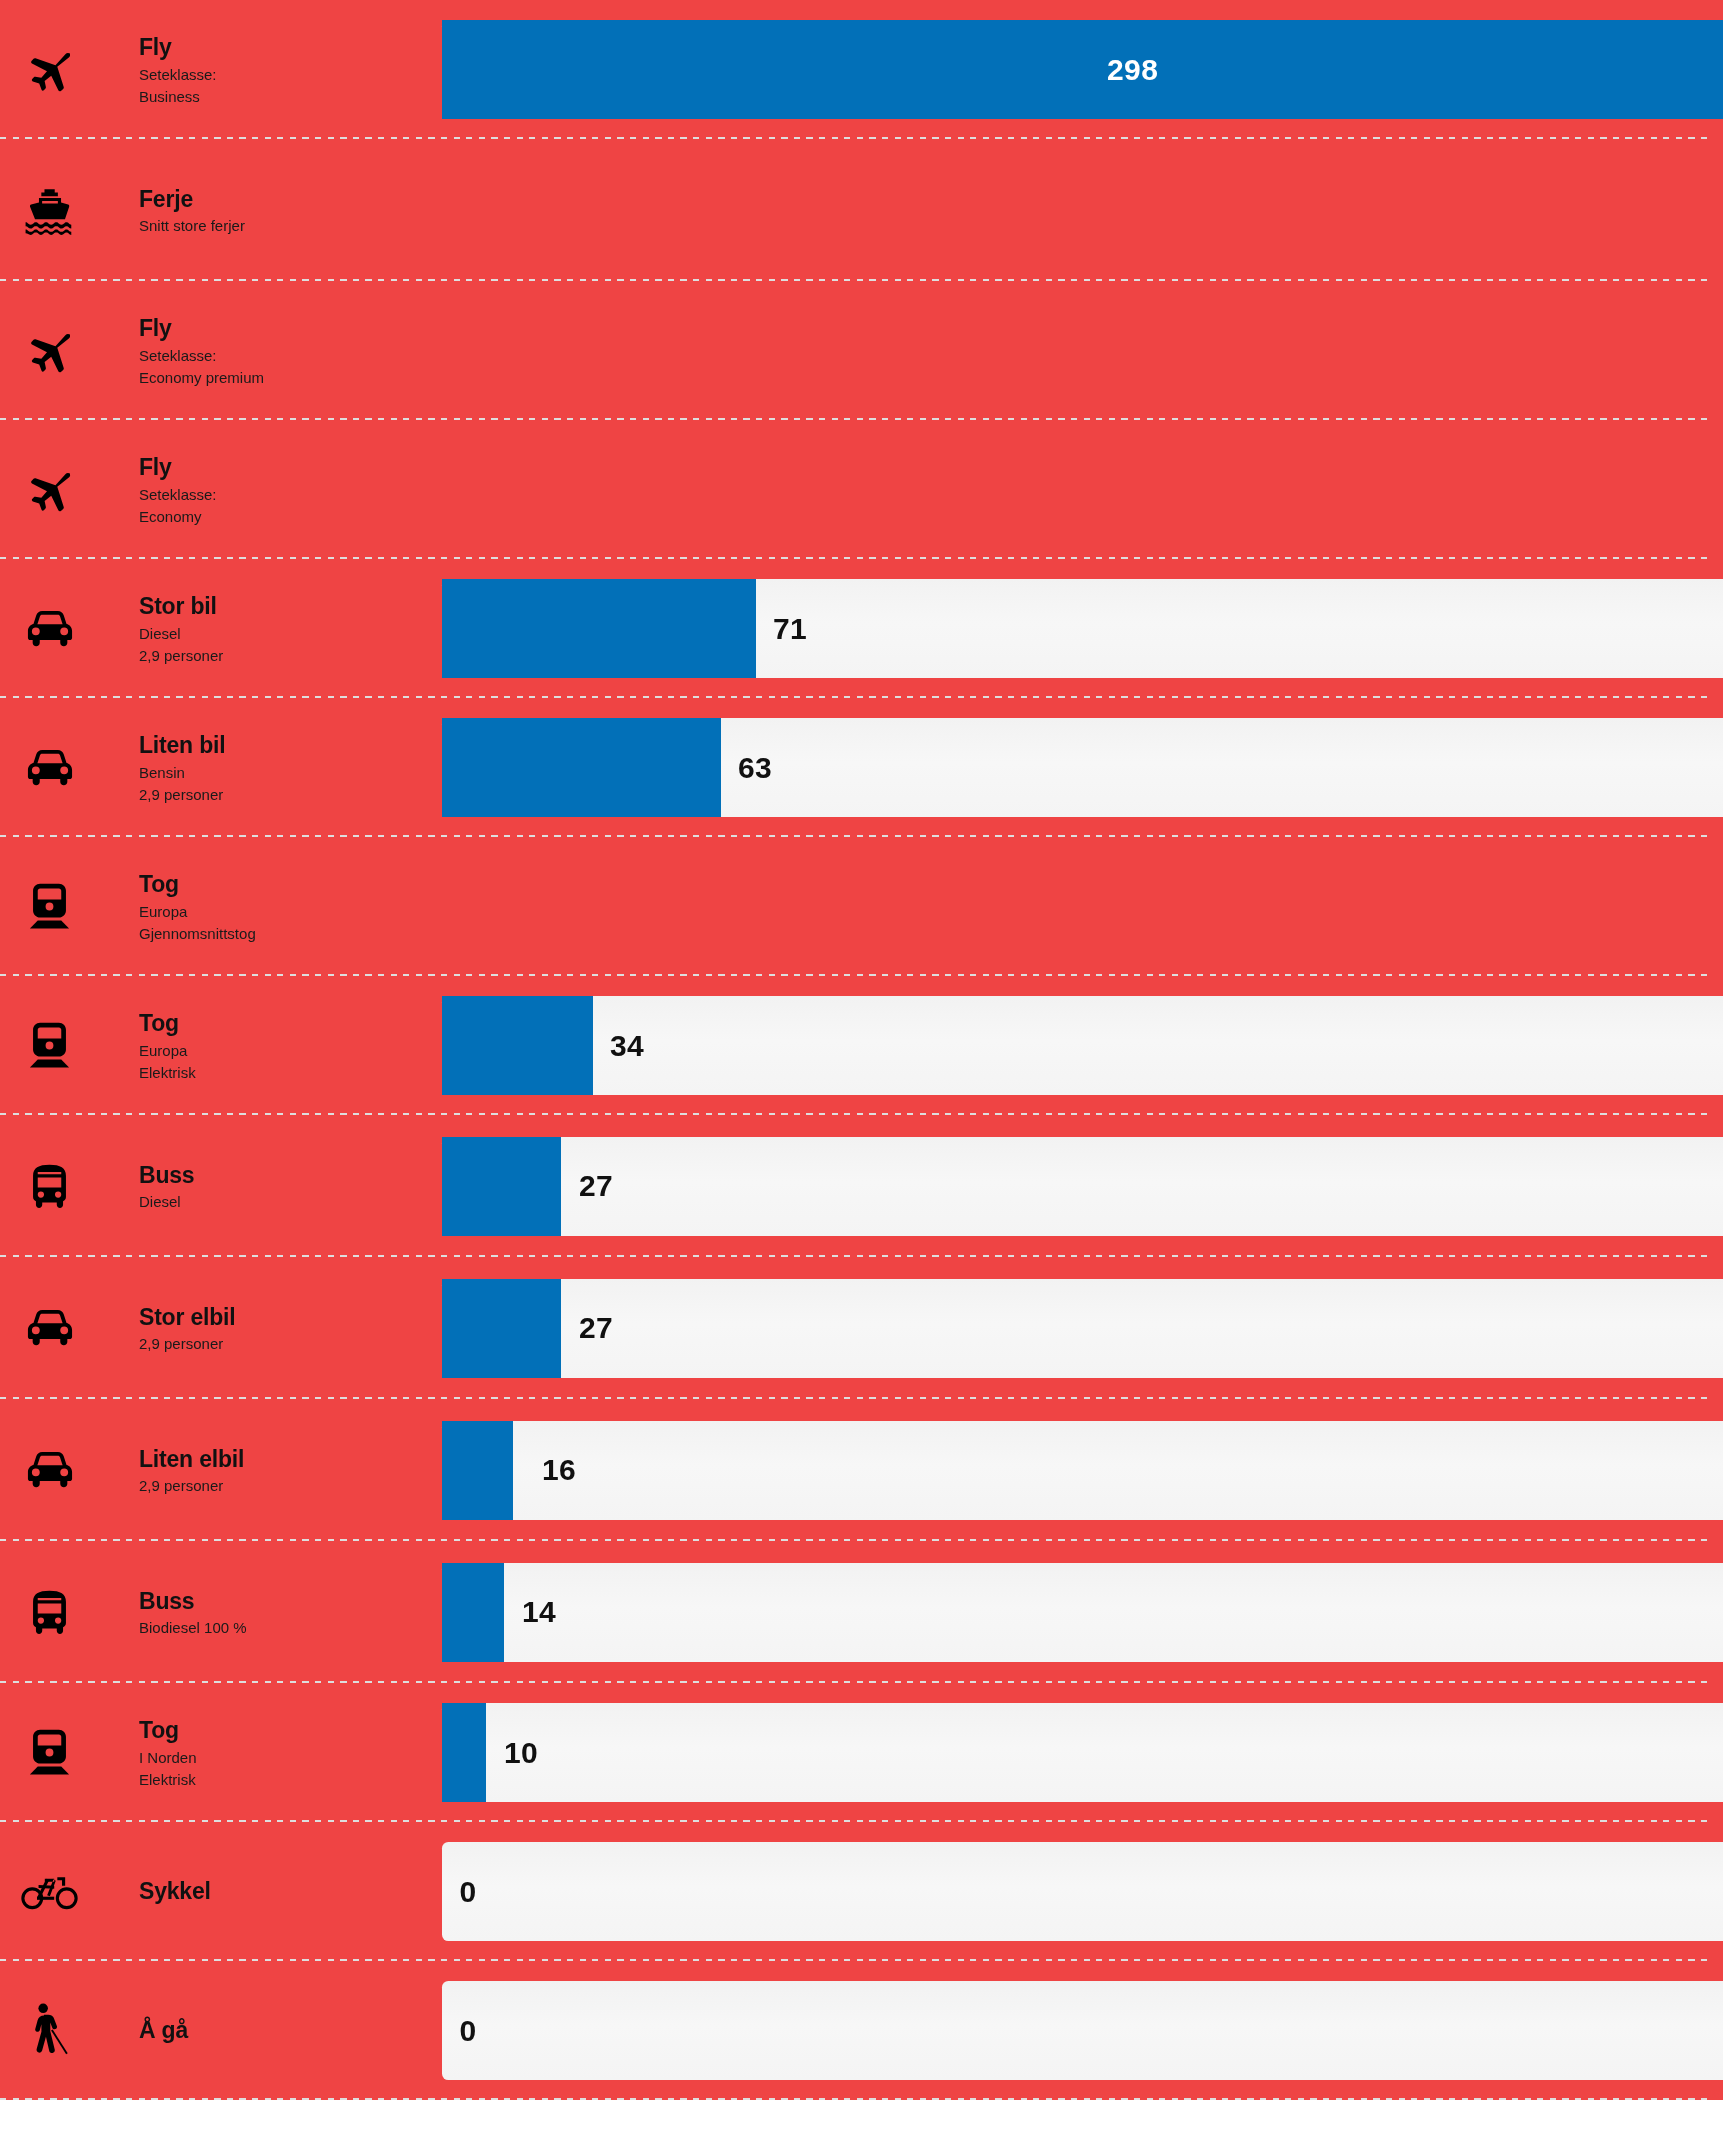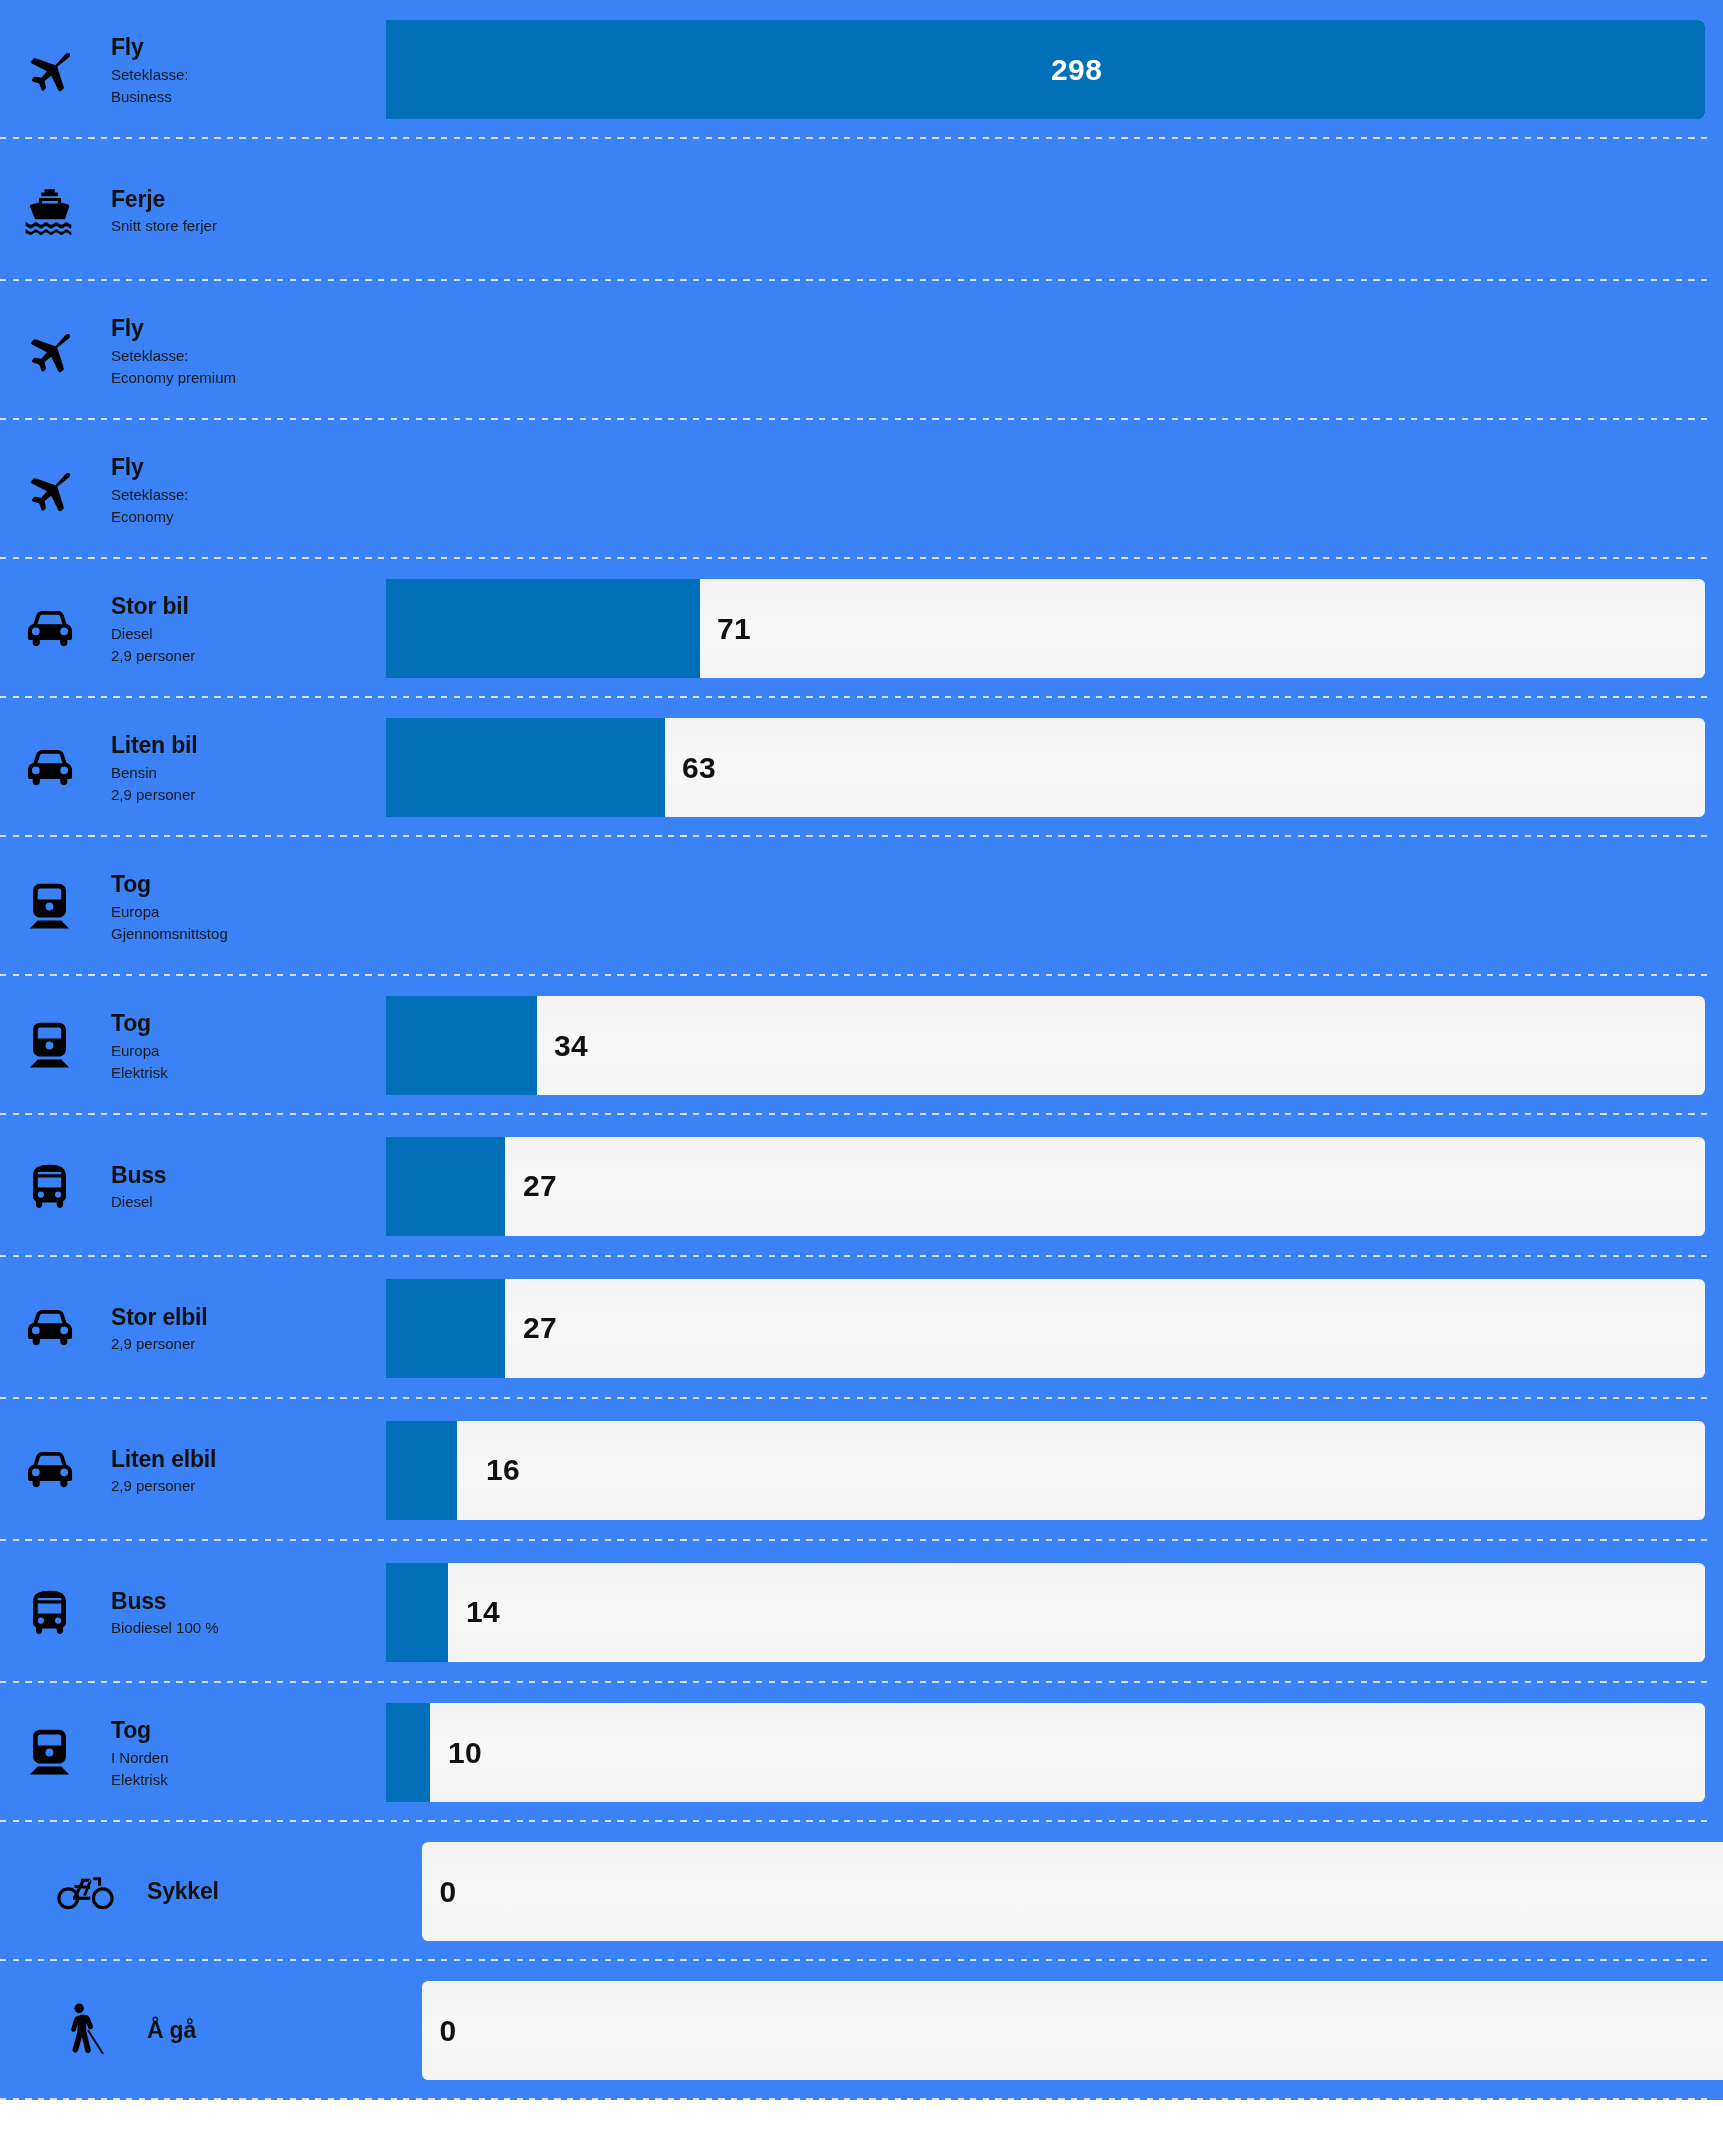--- a/index.html
+++ b/index.html
@@ -11,21 +11,22 @@
   }
   #chart {
     width: 1724px;
     padding-top: 0;
   }
   .row {
     display: flex;
     align-items: center;
     width: 1724px;
     position: relative;
-    background: #3b82f6;
+    background: #ef4444;
+    gap: 28px;
   }
   .row.sep::after {
     content: "";
     position: absolute;
     left: 0;
     bottom: 0;
     width: 1714px;
     height: 2.4px;
     background-image: repeating-linear-gradient(
         to right,
@@ -99,21 +100,21 @@
     position: absolute;
     top: 50%;
     transform: translateY(-50%);
     font-size: 30px;
     font-weight: bold;
     color: #111111;
     letter-spacing: 0.4px;
   }
   .r3 { height: 139px; }
   .r2 { height: 142px; }
-  .r1 { height: 139px; padding-left: 36px; }
+  .r1 { height: 139px; }
 </style>
 </head>
 <body>
 
 <div id="chart">
     <div class="row sep r3">
       <div class="icon-cell">
         <svg width="51" height="44" viewBox="0 0 64 56">
           <path fill="#000" d="M58.5 7.5c-1.8-1.8-4.6-1.6-6.3.3L39.6 22.1 14.2 13.2c-.9-.3-1.9-.1-2.5.6l-2.6 2.8c-.9 1-.6 2.5.6 3.1l19.1 10-7.2 8.1-7.6-1.2c-.7-.1-1.4.1-1.9.6l-2.1 2.3c-.9 1-.5 2.6.8 3l8.1 2.7 3 8c.4 1.2 2 1.5 2.9.5l2.1-2.3c.5-.5.6-1.2.5-1.9l-1.6-7.5 8.4-6.8 9.2 18.9c.6 1.2 2.1 1.4 3.1.5l2.9-2.5c.7-.6 1-1.6.7-2.5l-8.2-25.6 14.7-11.9c2-1.6 2.2-4.4.4-6.2z"></path>
         </svg>

